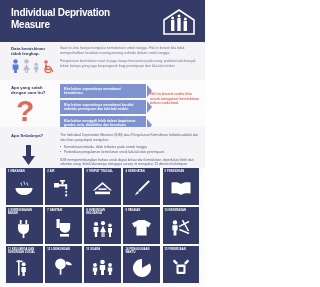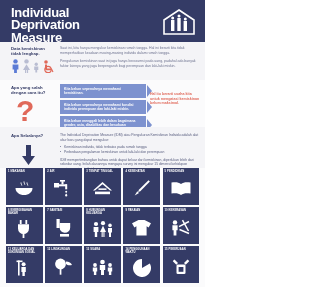--- a/index.html
+++ b/index.html
@@ -13,21 +13,21 @@
 
   
   .header {
     position: relative;
     height: 42px;
     background: #343b66;
     padding: 7px 10px 0 11px;
   }
   .header h1 {
     color: #ffffff;
-    font-size: 13px;
+    font-size: 10px;
     font-weight: bold;
     line-height: 12.4px;
     letter-spacing: -0.25px;
     width: 120px;
   }
   .logo-house {
     position: absolute;
     right: 9px; top: 8px;
     width: 34px; height: 28px;
   }

